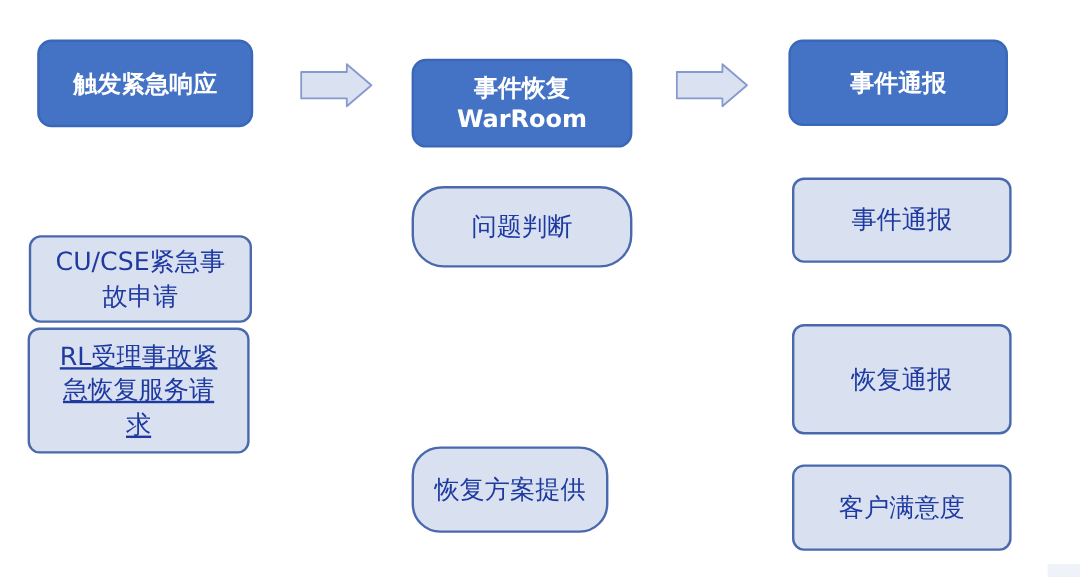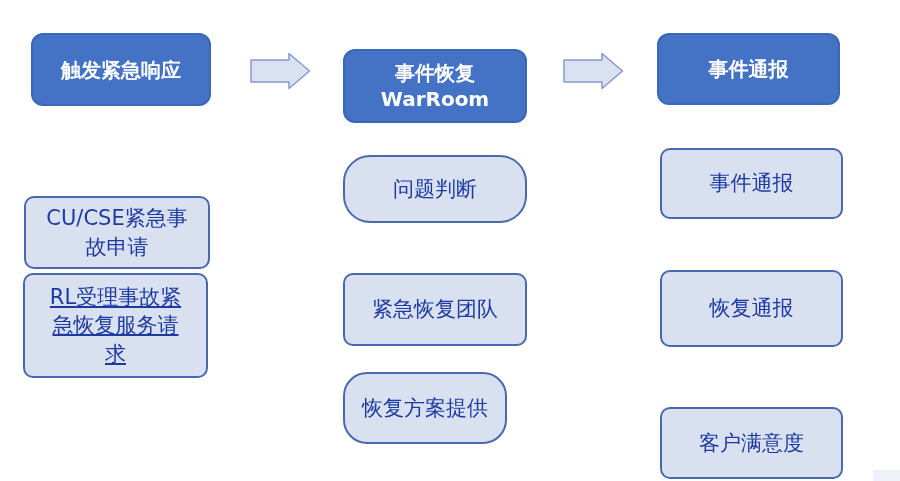--- a/index.html
+++ b/index.html
@@ -65,22 +65,22 @@
 
   
   .h2 { left: 343px; top: 49px;  width: 184px; height: 74px; }
   .n-pj { left: 343px; top: 155px; width: 184px; height: 68px; border-radius: 27px; }
   .n-et { left: 343px; top: 273px; width: 184px; height: 73px; }
   .n-rp { left: 343px; top: 372px; width: 164px; height: 72px; border-radius: 24px; }
 
   
   .h3 { left: 657px; top: 33px;  width: 183px; height: 72px; }
   .n-pr { left: 660px; top: 148px; width: 183px; height: 71px; }
-  .n-rr { left: 660px; top: 270px; width: 183px; height: 77px; }
-  .n-cs { left: 660px; top: 387px; width: 183px; height: 72px; margin-top: 20px; }
+  .n-rr { left: 660px; top: 270px; width: 183px; height: 92px; }
+  .n-cs { left: 660px; top: 387px; width: 183px; height: 72px; }
 
   .a1 { left: 250px; top: 52px; }
   .a2 { left: 563px; top: 52px; }
 </style>
 </head>
 <body>
 
 <div class="canvas">
 
   <div class="hdr h1">触发紧急响应</div>
@@ -90,21 +90,20 @@
 急恢复服务请
 求</div>
 
   <svg class="arrow a1" width="61" height="38" viewBox="0 0 61 38">
     <polygon points="1,8 39,8 39,1.5 59.5,19 39,36.5 39,30 1,30" fill="#dae2f2" stroke="#8599cc" stroke-width="1.5" stroke-linejoin="round"></polygon>
   </svg>
 
   <div class="hdr h2">事件恢复
 WarRoom</div>
   <div class="node n-pj">问题判断</div>
-  <div class="node n-et">紧急恢复团队</div>
   <div class="node n-rp">恢复方案提供</div>
 
   <svg class="arrow a2" width="61" height="38" viewBox="0 0 61 38">
     <polygon points="1,8 39,8 39,1.5 59.5,19 39,36.5 39,30 1,30" fill="#dae2f2" stroke="#8599cc" stroke-width="1.5" stroke-linejoin="round"></polygon>
   </svg>
 
   <div class="hdr h3">事件通报</div>
   <div class="node n-pr">事件通报</div>
   <div class="node n-rr">恢复通报</div>
   <div class="node n-cs">客户满意度</div>

